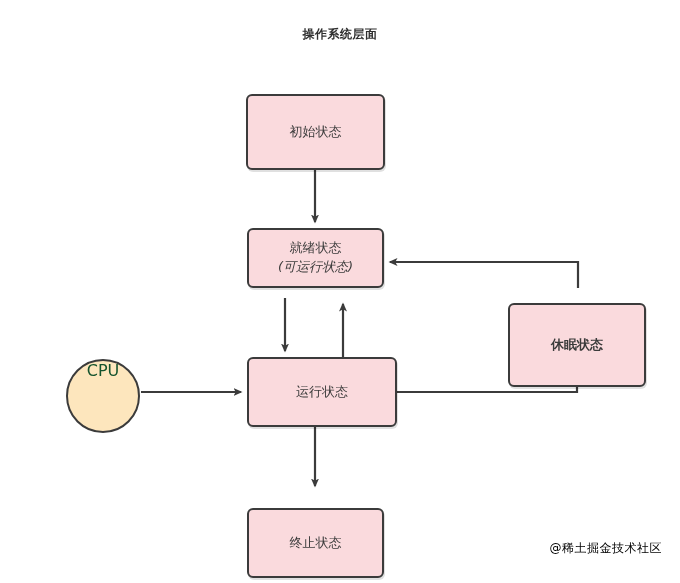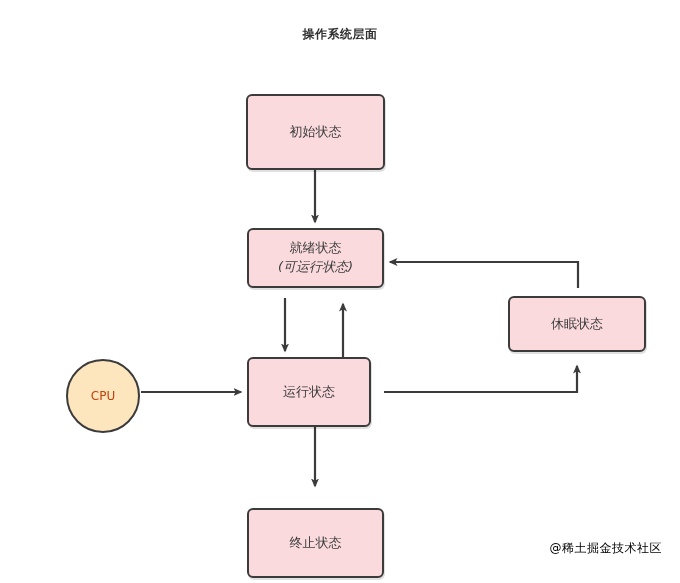--- a/index.html
+++ b/index.html
@@ -47,24 +47,24 @@
 
   .node .line2 { display: block; font-style: italic; }
 
   #node-cpu {
     position: absolute;
     box-sizing: border-box;
     background: #fde6bd;
     border: 2px solid #3b3b3b;
     border-radius: 50%;
     display: flex;
-    align-items: center;
+    align-items: flex-start;
     justify-content: center;
-    font-size: 12px;
-    color: #c2410c;
+    font-size: 16px;
+    color: #14532d;
   }
 
   #edges {
     position: absolute;
     left: 0;
     top: 0;
     width: 680px;
     height: 583px;
     pointer-events: none;
   }
@@ -110,29 +110,29 @@
 
   <div class="node" id="node-initial" style="left:246px; top:94px; width:139px; height:76px;">
     <span>初始状态</span>
   </div>
 
   <div class="node" id="node-ready" style="left:247px; top:228px; width:137px; height:60px;">
     <span>就绪状态</span>
     <span class="line2">(可运行状态)</span>
   </div>
 
-  <div class="node" id="node-running" style="left:247px; top:357px; width:124px; height:70px;align-items:center;">
+  <div class="node" id="node-running" style="left:247px; top:357px; width:150px; height:70px;align-items:center;">
     <span>运行状态</span>
   </div>
 
   <div class="node" id="node-terminated" style="left:247px; top:492px; width:137px; height:70px;margin-top:16px;">
     <span>终止状态</span>
   </div>
 
-  <div class="node" id="node-sleeping" style="left:508px; top:296px; width:138px; height:56px;">
+  <div class="node" id="node-sleeping" style="left:508px; top:303px; width:138px; height:84px;font-weight:bold;">
     <span>休眠状态</span>
   </div>
 
   <div id="node-cpu" style="left:66px; top:359px; width:74px; height:74px;">
     <span>CPU</span>
   </div>
 
   <div id="watermark">@稀土掘金技术社区</div>
 
 </div>

